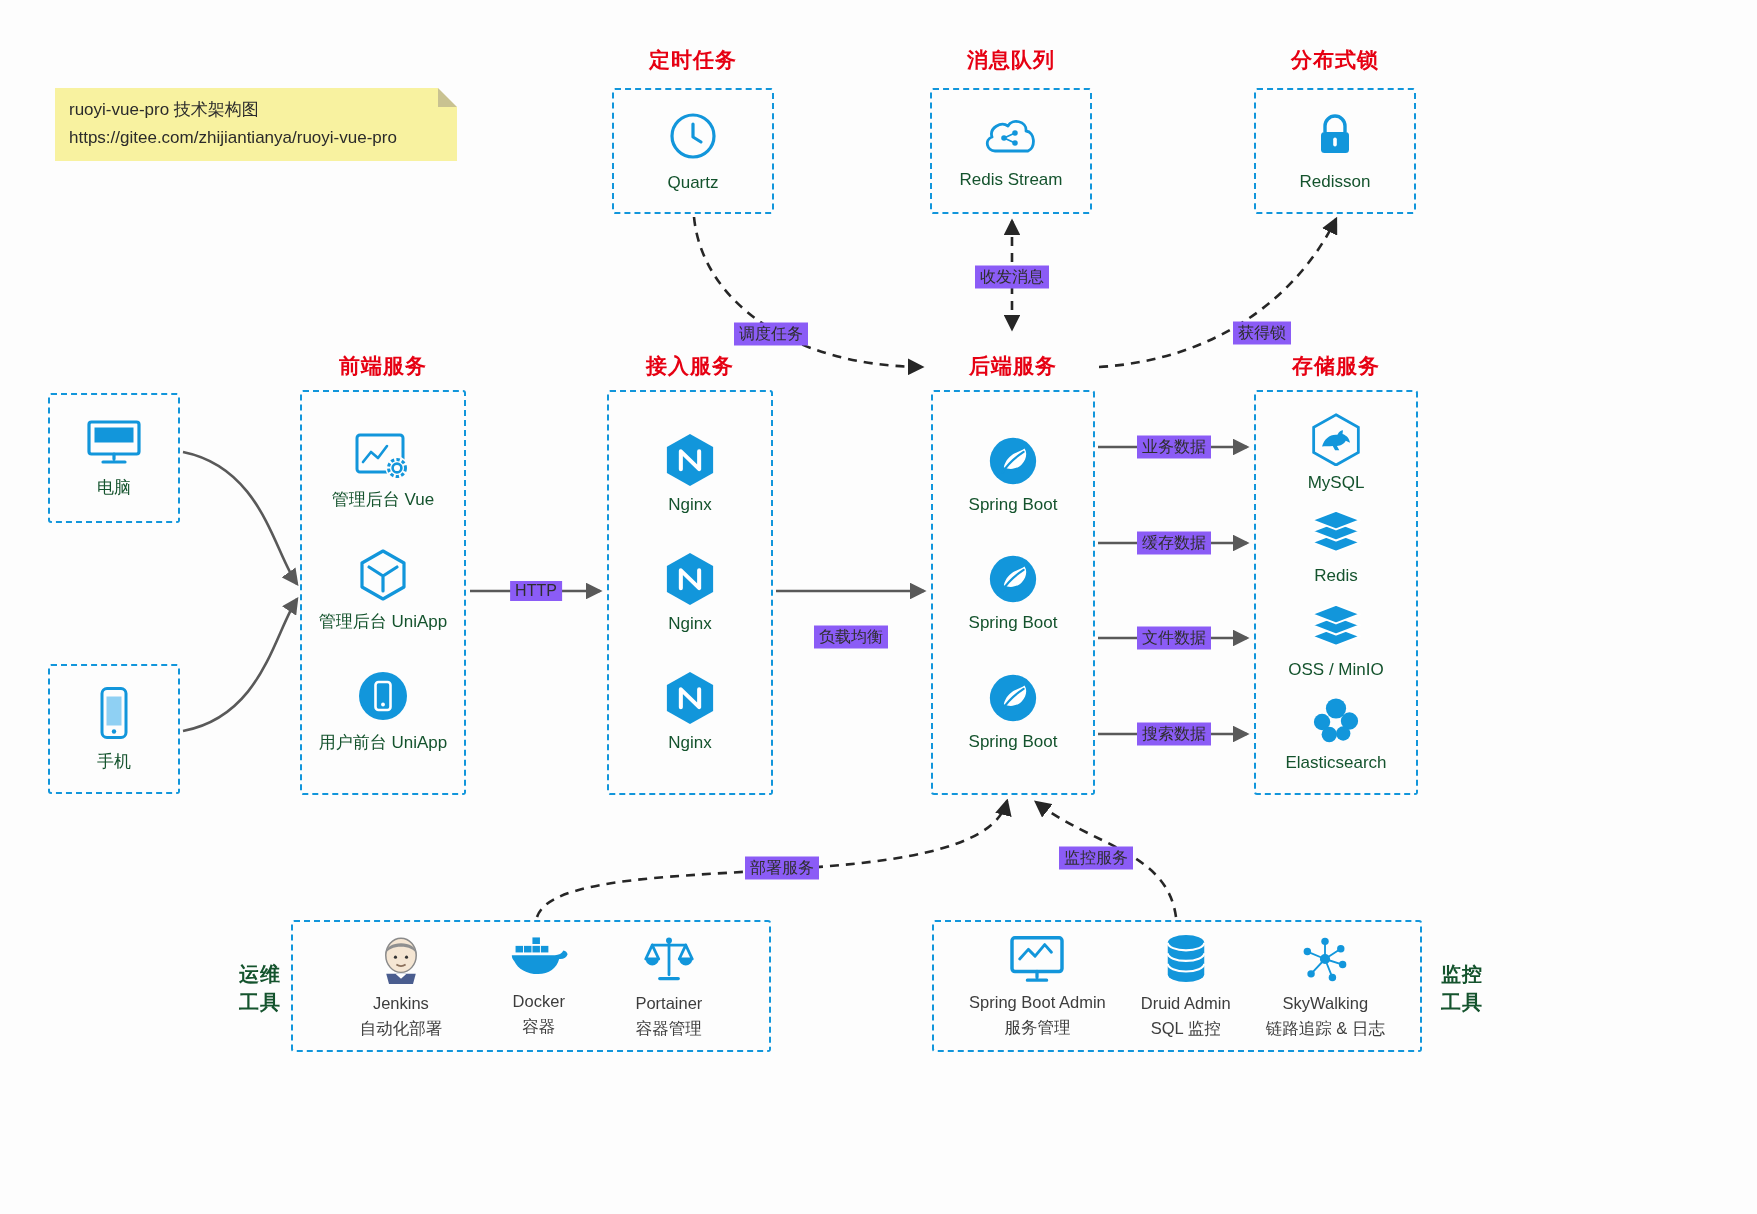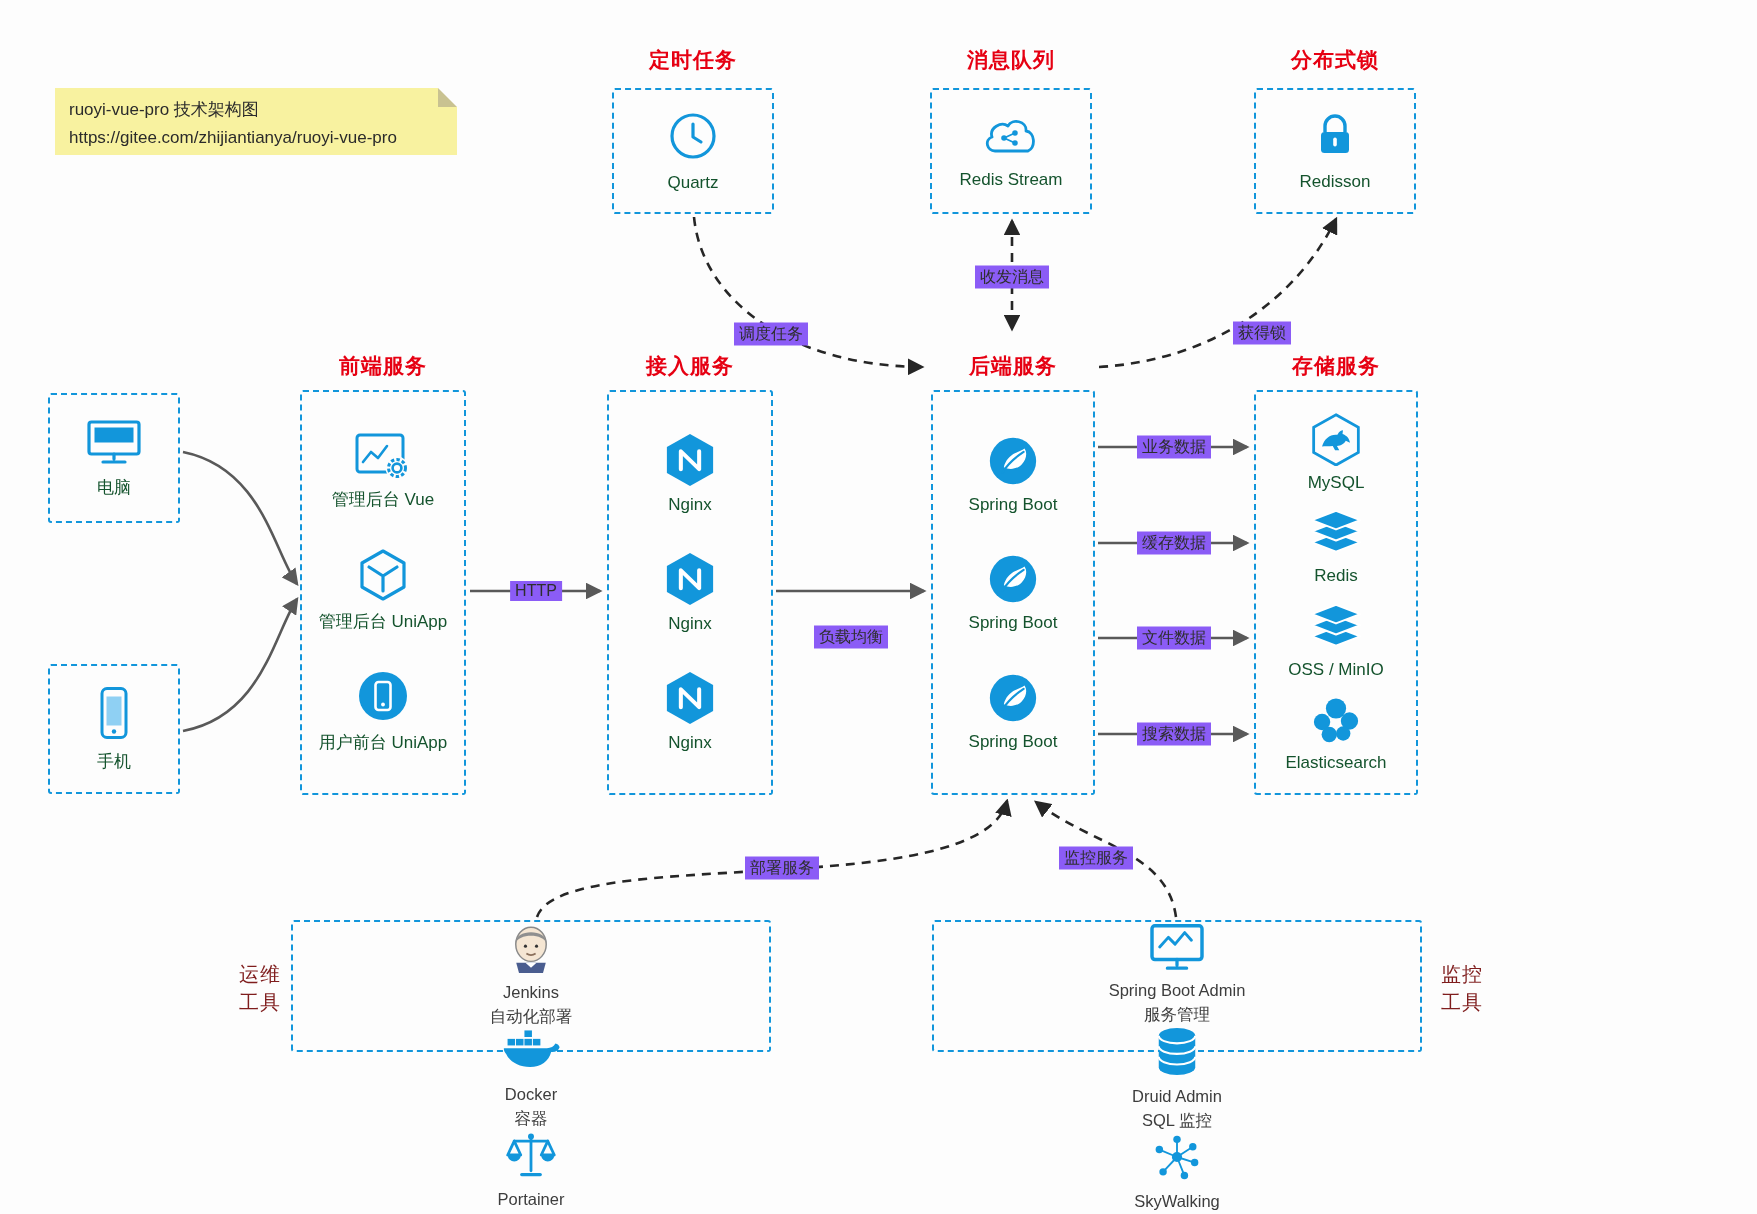--- a/index.html
+++ b/index.html
@@ -7,31 +7,31 @@
   body { font-family:"Liberation Sans","DejaVu Sans",sans-serif; }
   .canvas { position:relative; width:1757px; height:1214px; background:#fdfdfd; overflow:hidden; }
 
   .arrows { position:absolute; left:0; top:0; z-index:1; pointer-events:none; }
 
   .dashed-box { position:absolute; border:2px dashed #1296db; border-radius:3px; z-index:2; }
 
   .box-title { position:absolute; z-index:2; color:#e60012; font-weight:bold; font-size:21px;
                text-align:center; letter-spacing:1px; white-space:nowrap; }
 
-  .side-title { position:absolute; z-index:3; color:#7f1d1d; font-weight:normal; font-size:20px;
+  .side-title { position:absolute; z-index:3; color:#14532d; font-weight:bold; font-size:20px;
                 text-align:center; line-height:1.4; letter-spacing:1px; }
 
   .note { position:absolute; left:55px; top:88px; width:402px; z-index:2; background:#f8f2a0;
-          padding:8px 14px 3px; font-size:17px; color:#2b2b2b; line-height:1.65; }
+          padding:8px 14px 9px; font-size:17px; color:#2b2b2b; line-height:1.65; }
   .note-fold { position:absolute; right:0; top:0; width:0; height:0;
                border-top:19px solid #fdfdfd; border-left:19px solid #c9c291; }
 
   .col { display:flex; flex-direction:column; justify-content:space-evenly; align-items:center; padding:4px 0; }
   .topbox, .client { display:flex; flex-direction:column; justify-content:center; align-items:center; gap:10px; }
-  .row { display:flex; flex-direction:column; justify-content:space-evenly; align-items:center; }
+  .row { display:flex; justify-content:space-evenly; align-items:center; }
 
   .svc { display:flex; flex-direction:column; align-items:center; gap:7px; }
   .svc-label { font-size:17px; color:#14532d; white-space:nowrap; }
 
   .tool { display:flex; flex-direction:column; align-items:center; gap:2px; }
   .tool .icon { margin-bottom:5px; }
   .tool-name, .tool-desc { font-size:16.5px; color:#3d3d3d; white-space:nowrap; line-height:1.35; }
 
   .icon { color:#1296db; line-height:0; display:block; }
   .icon svg { display:block; }

